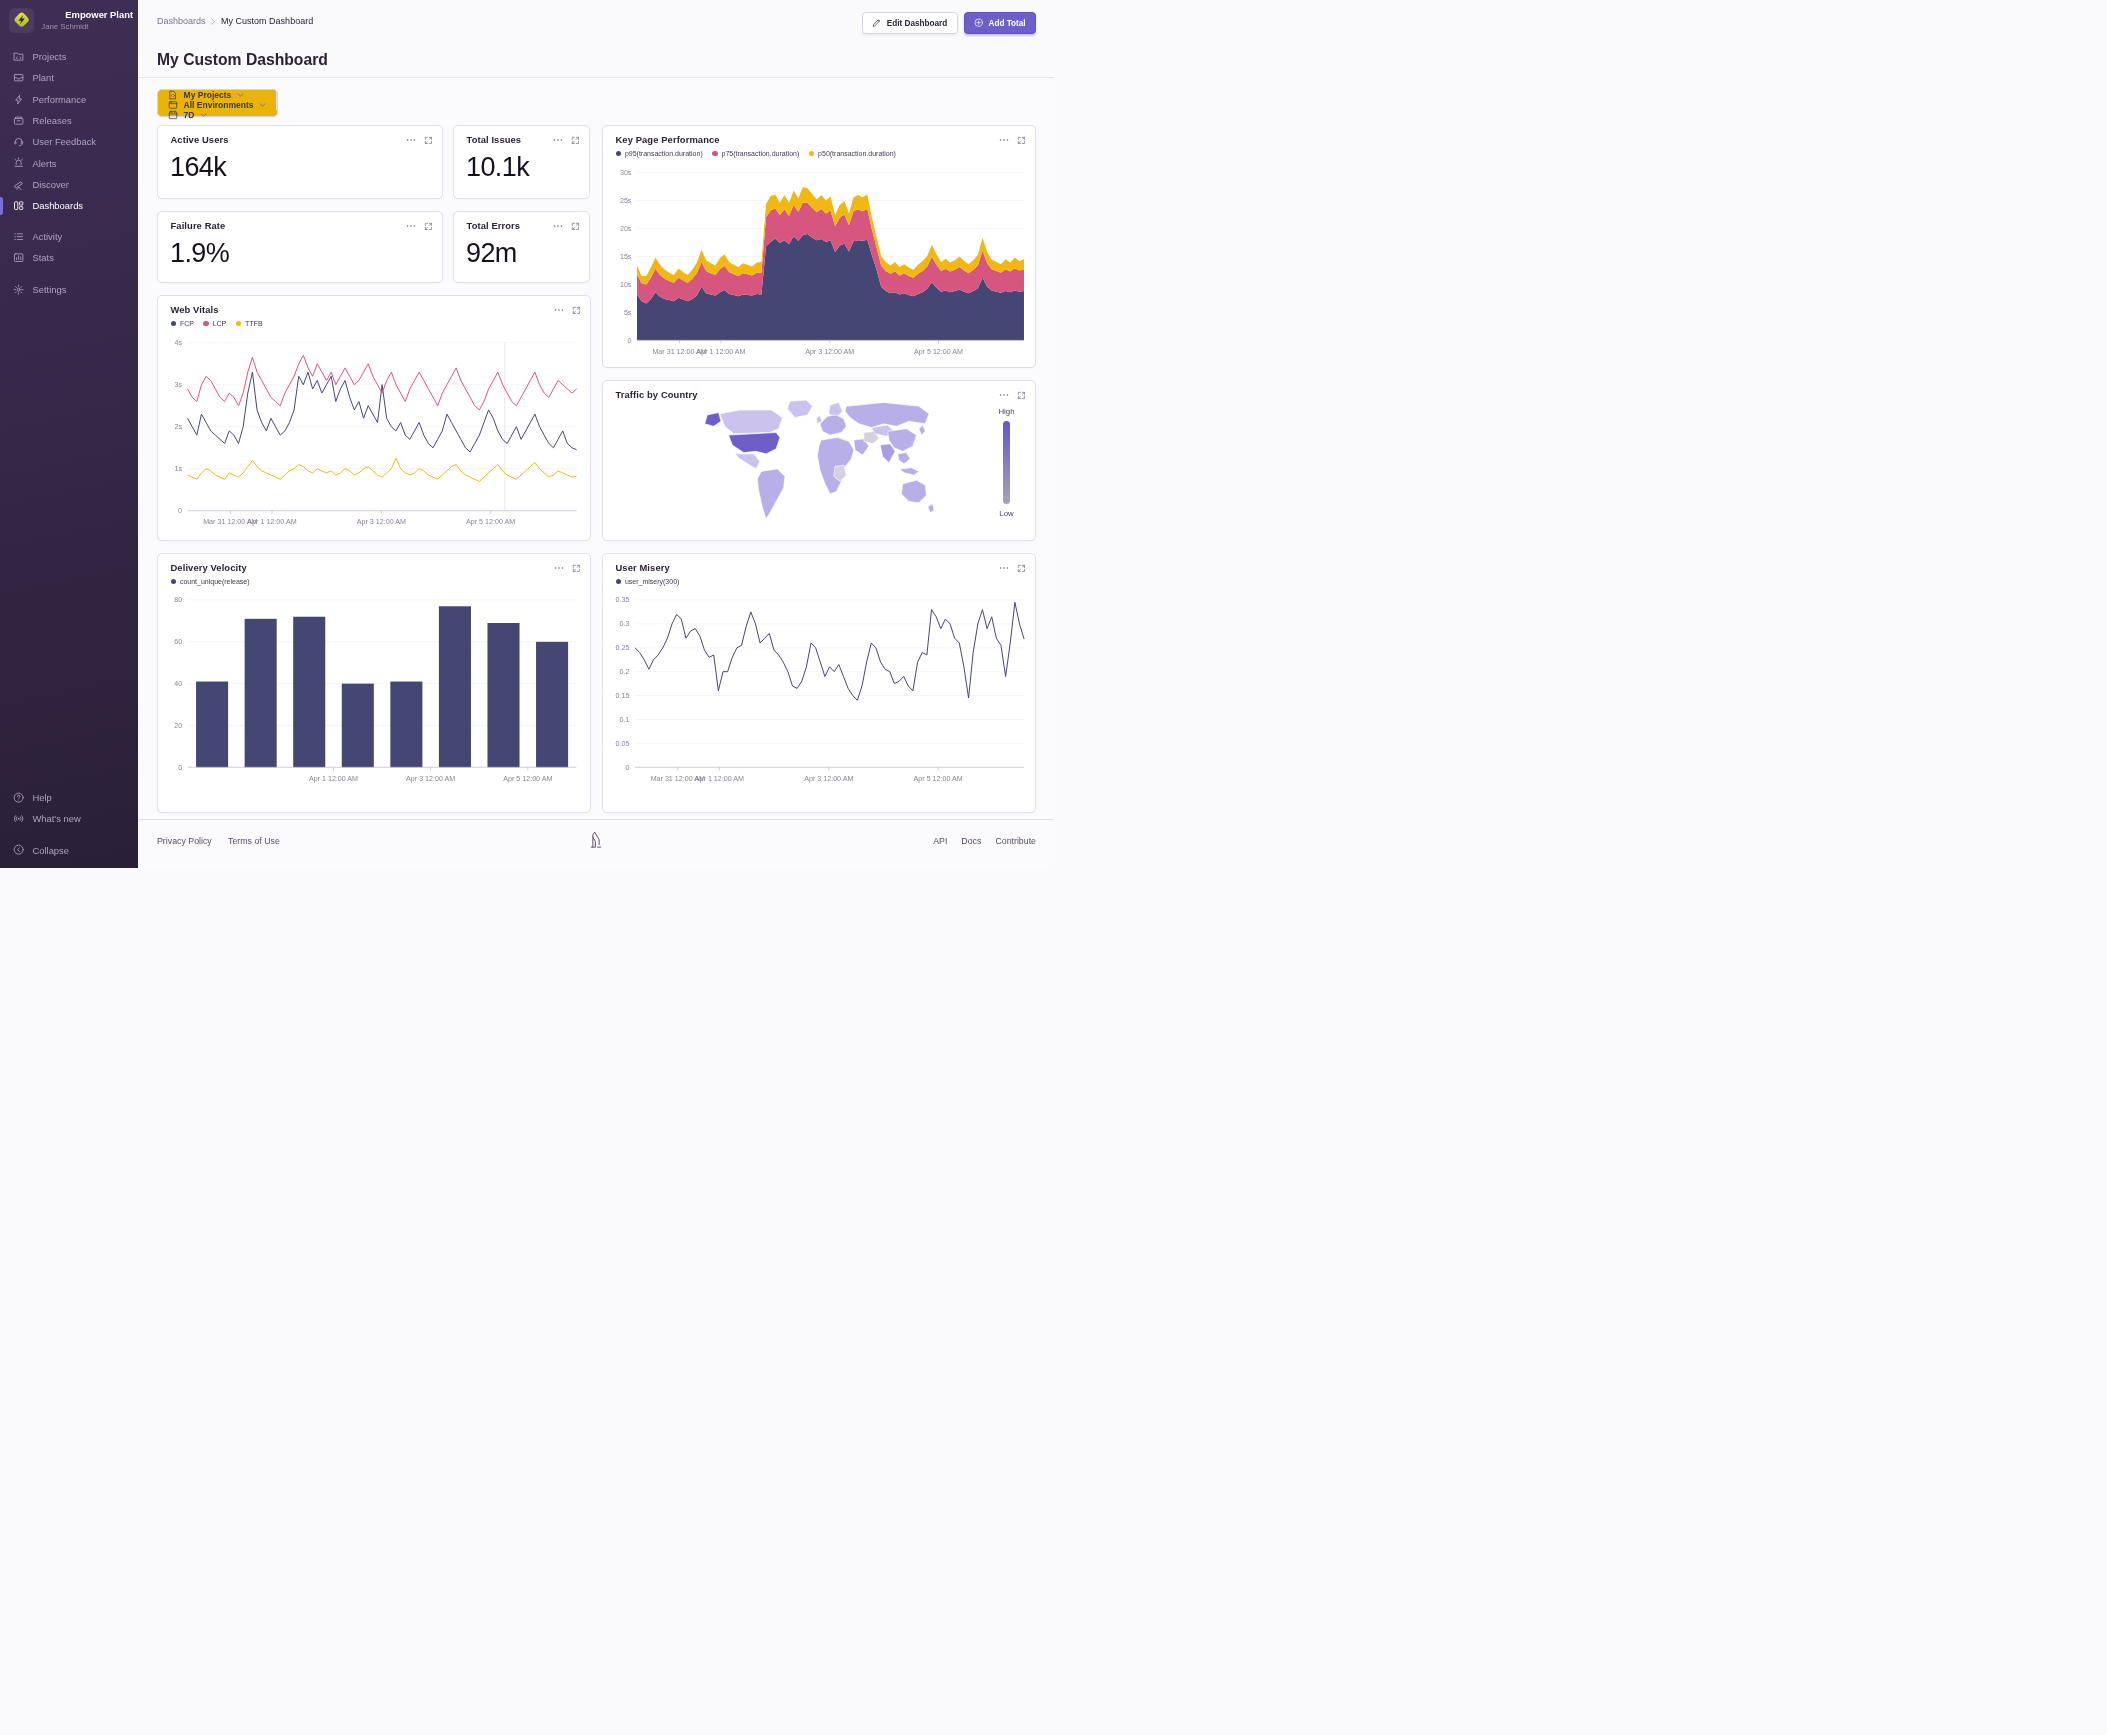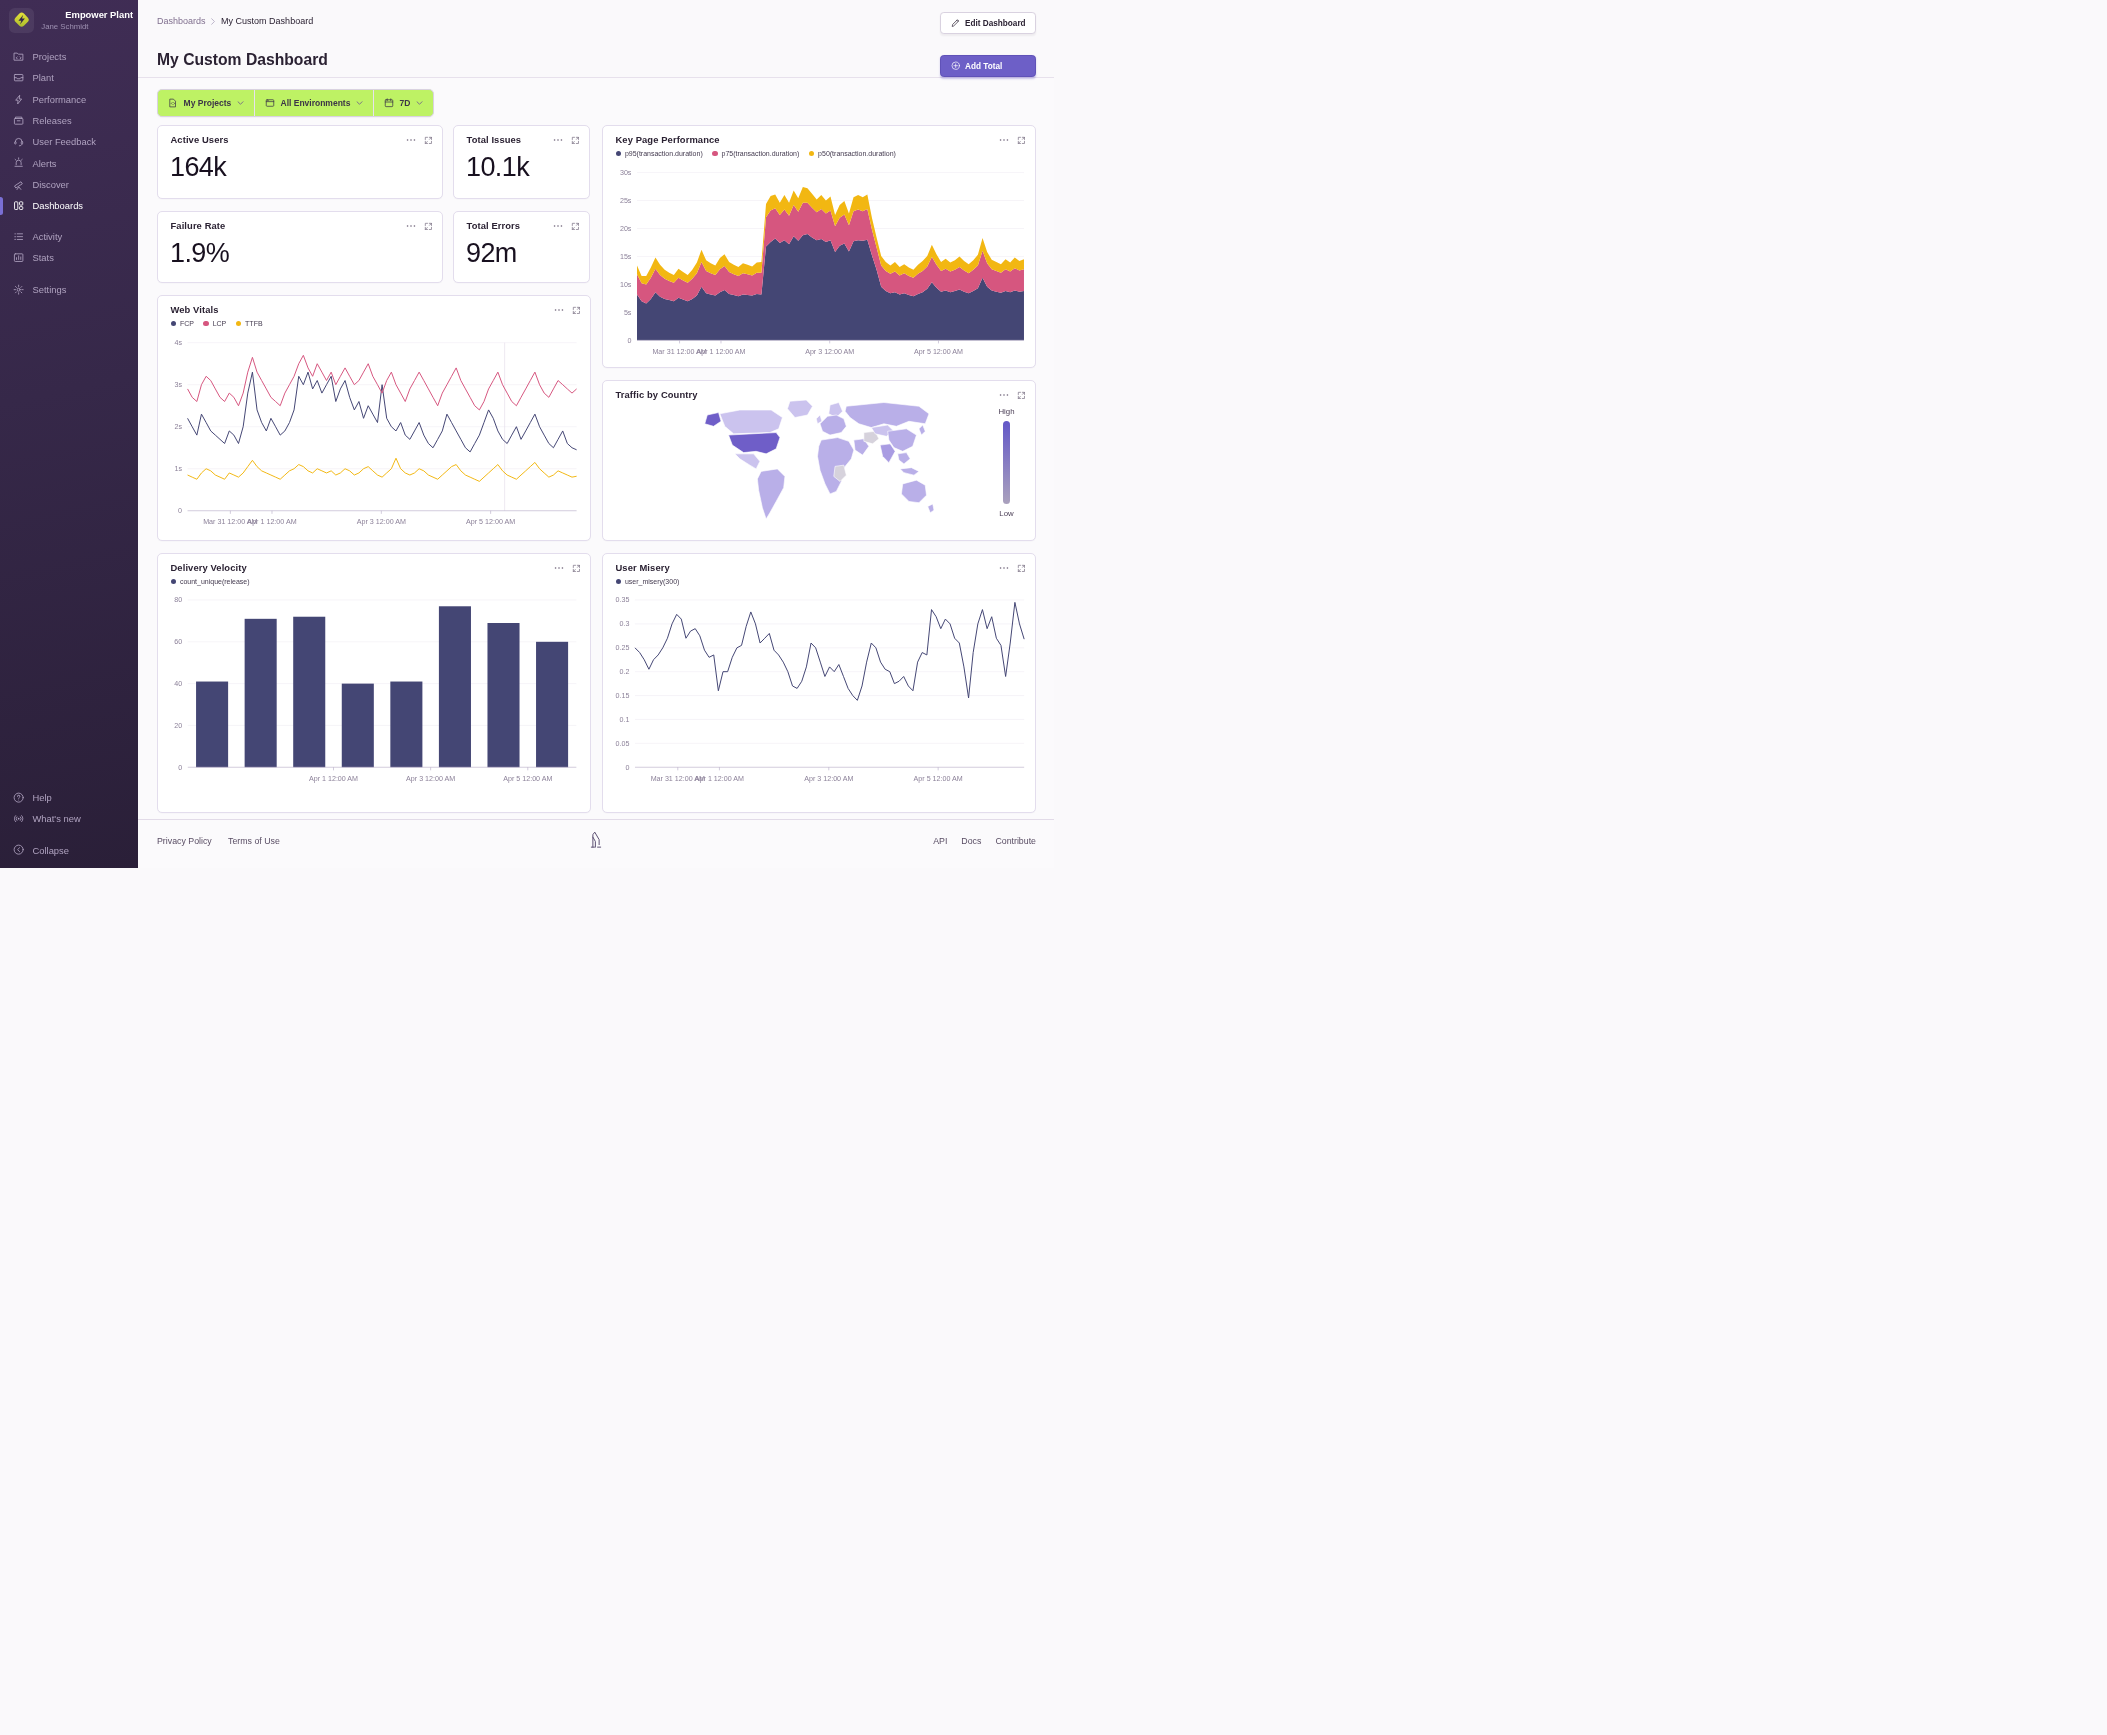--- a/index.html
+++ b/index.html
@@ -26,28 +26,28 @@
   .side-footer .side-item{height:21px;}
   .side-footer .fgap{margin-top:10.7px;}
 
   
   .page-header{position:absolute;left:138px;right:0;top:0;height:77px;background:#faf9fb;border-bottom:0.6px solid #e7e1ec;}
   .crumbs{position:absolute;left:157px;top:16.3px;display:flex;align-items:center;gap:5.6px;font-size:9px;}
   .crumb-link{color:#80708f;cursor:pointer;}
   .crumb-sep{color:#b5abc2;}
   .crumb-cur{color:#2b2233;}
   .page-title{position:absolute;left:157px;top:40px;font-size:15.7px;font-weight:700;color:#2b2233;}
-  .top-actions{position:absolute;top:12px;right:18px;display:flex;gap:21px;flex-direction:column;}
+  .top-actions{position:absolute;top:12px;right:18px;display:flex;gap:6px;}
   .btn{height:22px;display:flex;align-items:center;gap:5px;padding:0 9.4px;border-radius:3.8px;font-size:8.2px;font-weight:700;cursor:pointer;box-sizing:border-box;}
   .btn-default{background:#fff;border:0.6px solid #d9d2e0;color:#2b2233;box-shadow:0 1.3px 1.9px rgba(43,34,51,.06);}
   .btn-primary{background:#6d5fc7;border:0.6px solid #6052b8;color:#fff;box-shadow:0 1.3px 1.9px rgba(109,95,199,.35);}
 
   
-  .filters{position:absolute;left:157px;top:89px;height:28px;display:flex;align-items:stretch;background:#bef264;
-    border:0.6px solid #d9d2e0;border-radius:5px;box-shadow:0 0.6px 1.3px rgba(43,34,51,.04);box-sizing:border-box;}
+  .filters{position:absolute;left:157px;top:89px;height:28px;display:flex;align-items:stretch;background:#eab308;
+    border:0.6px solid #d9d2e0;border-radius:5px;box-shadow:0 0.6px 1.3px rgba(43,34,51,.04);box-sizing:border-box;flex-direction:column;}
   .filter-seg{display:flex;align-items:center;gap:5.6px;padding:0 10px;font-size:8.5px;font-weight:700;color:#3c3547;
     border-right:0.6px solid #e8e2ee;cursor:pointer;}
   .filter-seg:last-child{border-right:none;}
   .filter-seg .chev{color:#7a6f88;display:flex;}
 
   
   .card{position:absolute;background:#fff;border:0.6px solid #e3dded;border-radius:5px;box-shadow:0 0.6px 0.6px rgba(43,34,51,.03);box-sizing:border-box;}
   .card-head{position:absolute;left:12.5px;right:8.8px;top:8.2px;display:flex;justify-content:space-between;align-items:flex-start;gap:8px;}
   .card-head h3{margin:0;font-size:9.4px;font-weight:700;color:#2b2233;letter-spacing:0.1px;}
   .card-actions{display:flex;gap:8.2px;align-items:center;color:#6e6379;padding-top:1.3px;}

